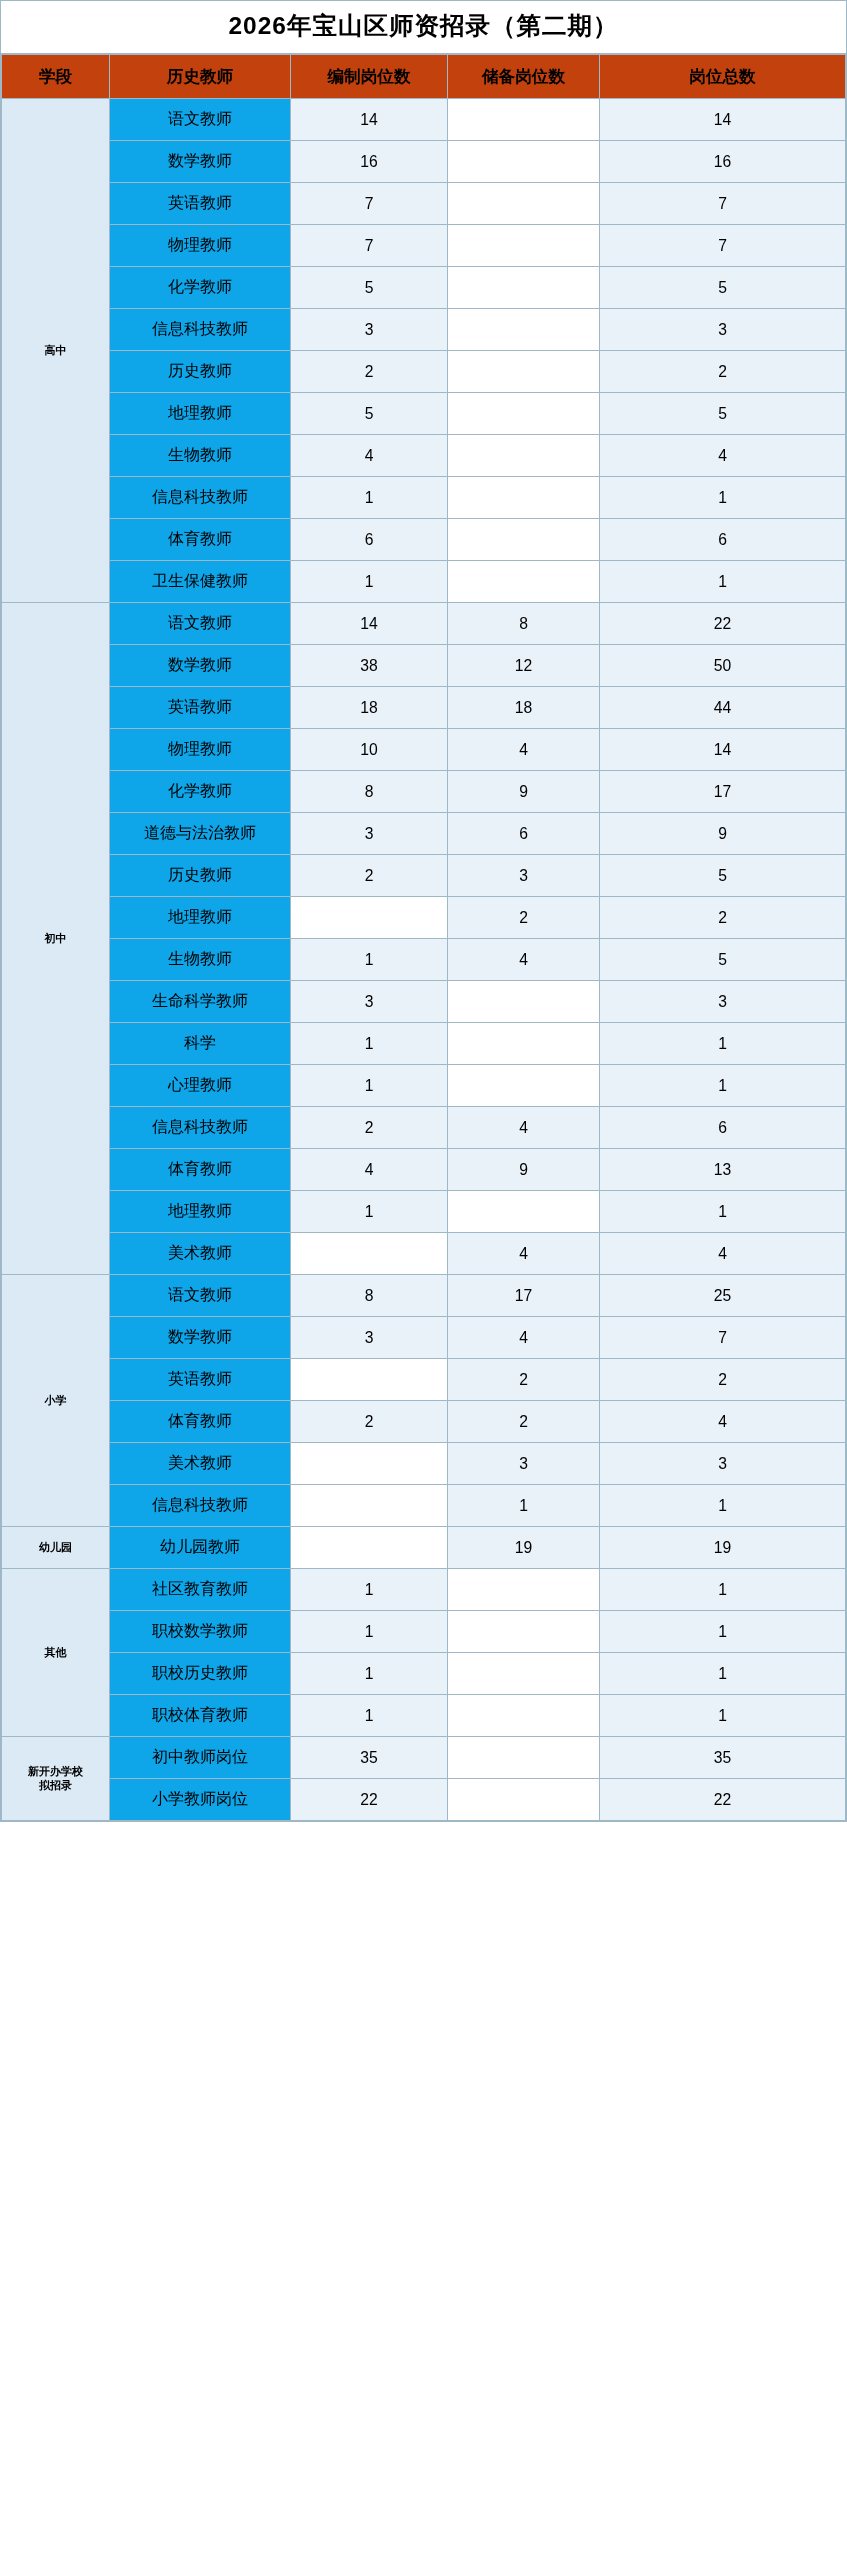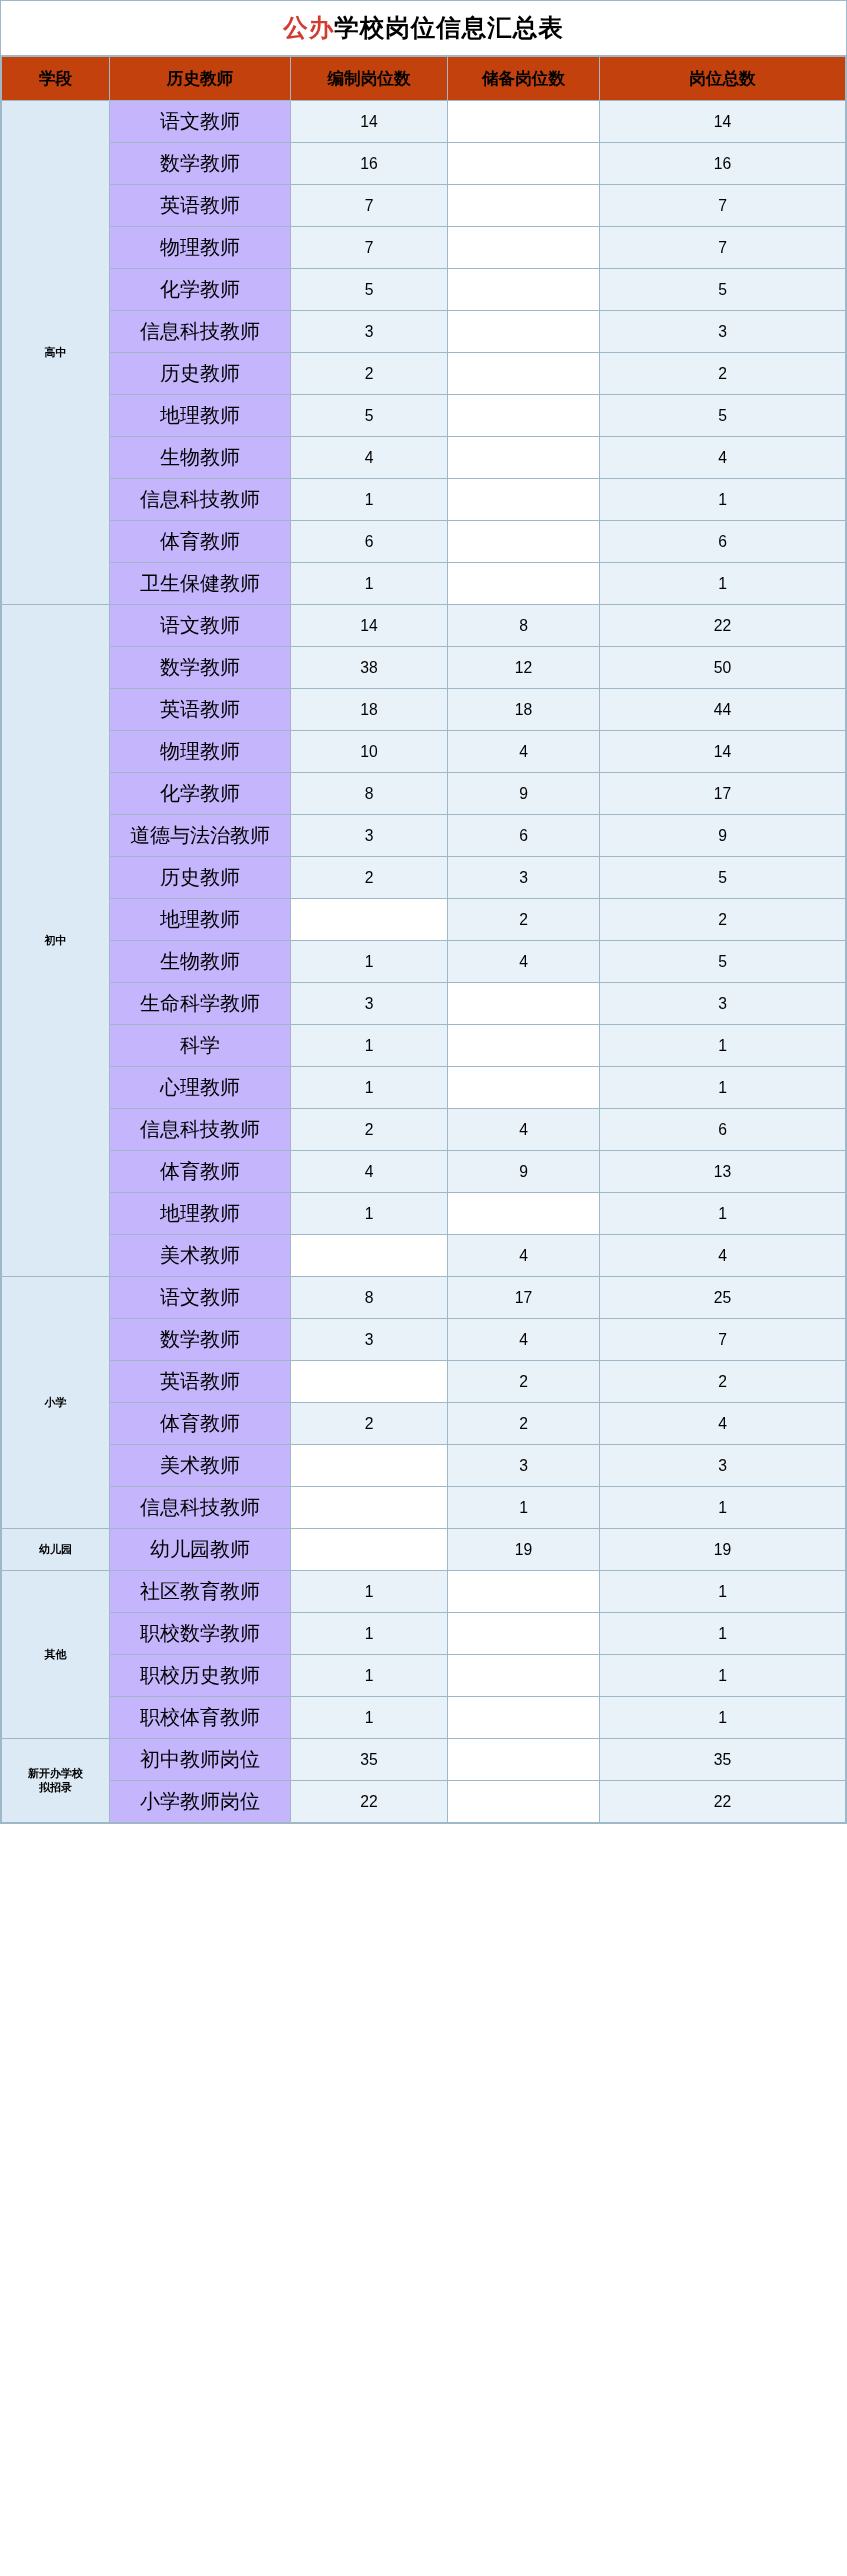--- a/index.html
+++ b/index.html
@@ -57,39 +57,39 @@
     font-weight:bold;
     font-size:16.6px;
     height:43px;
   }
   td.stage{
     background:#dceaf5;
     font-weight:bold;
     font-size:11px;
   }
   td.post{
-    background:#c4b5fd;
-    font-size:20px;
+    background:#0ea5e9;
+    font-size:16px;
   }
   td.num{
     background:#e9f2f9;
     font-size:15.7px;
   }
   td.num.empty{
     background:#ffffff;
   }
   .two-line{line-height:1.2;}
 </style>
 </head>
 <body>
 
 <div class="sheet">
 
   <div class="title-block">
-    <div class="title-line2"><span class="hl">公办</span><span>学校岗位信息汇总表</span></div>
+    <div class="title-line1">2026年宝山区师资招录（第二期）</div>
   </div>
 
   <table>
     <colgroup>
       <col class="c0">
         <col class="c1">
         <col class="c2">
         <col class="c3">
         <col class="c4">
     </colgroup>

